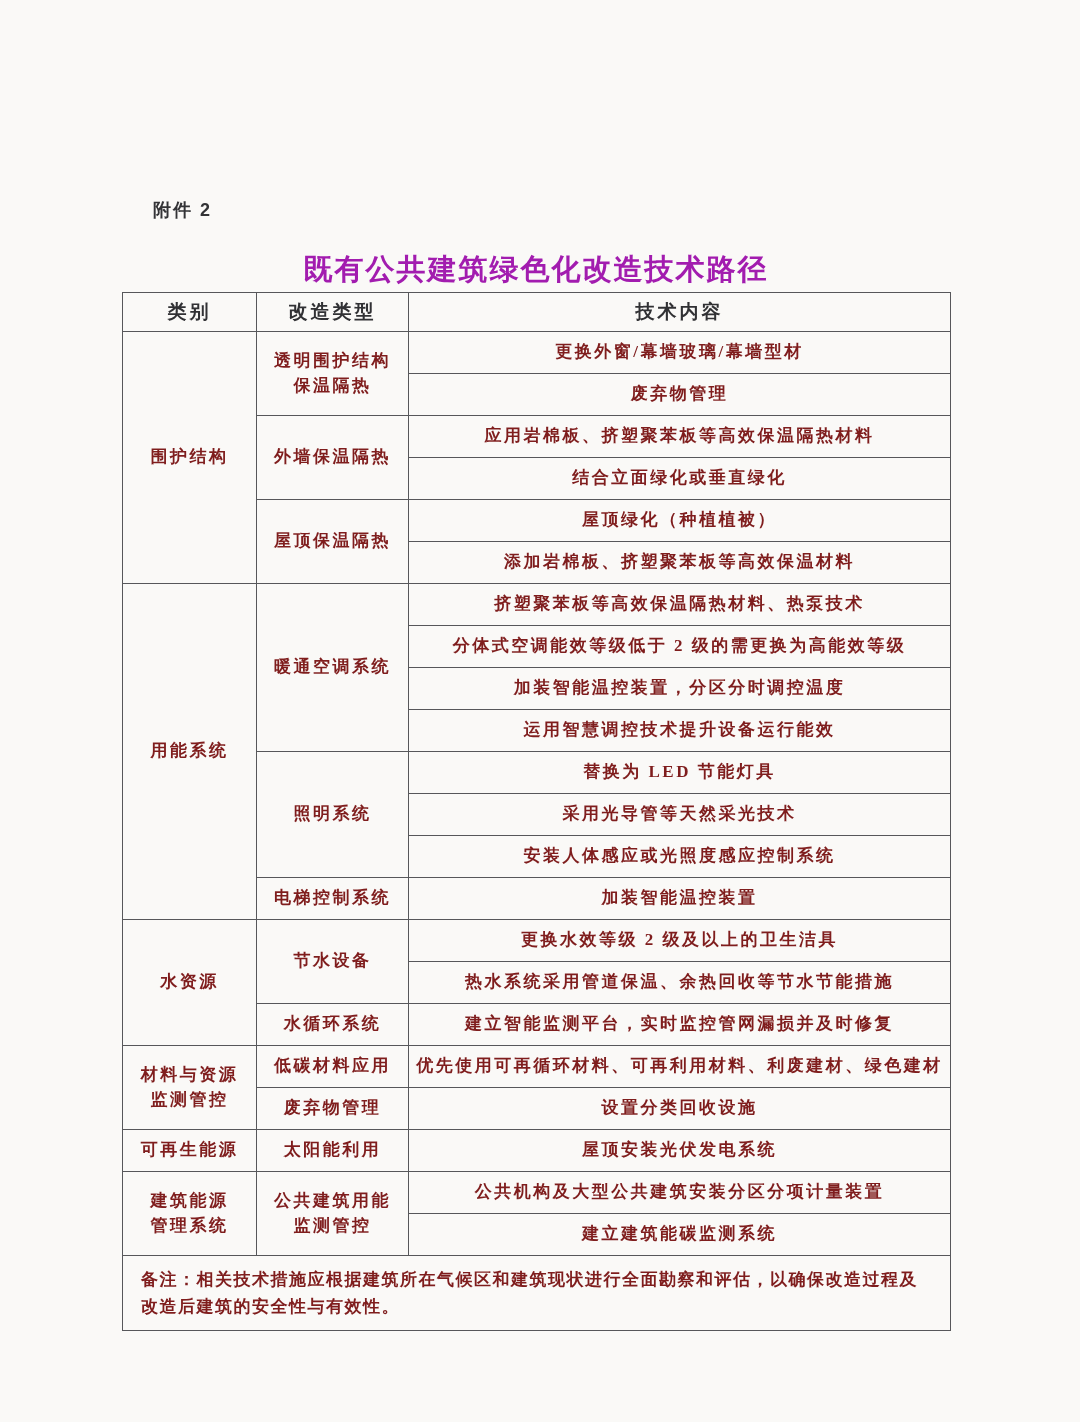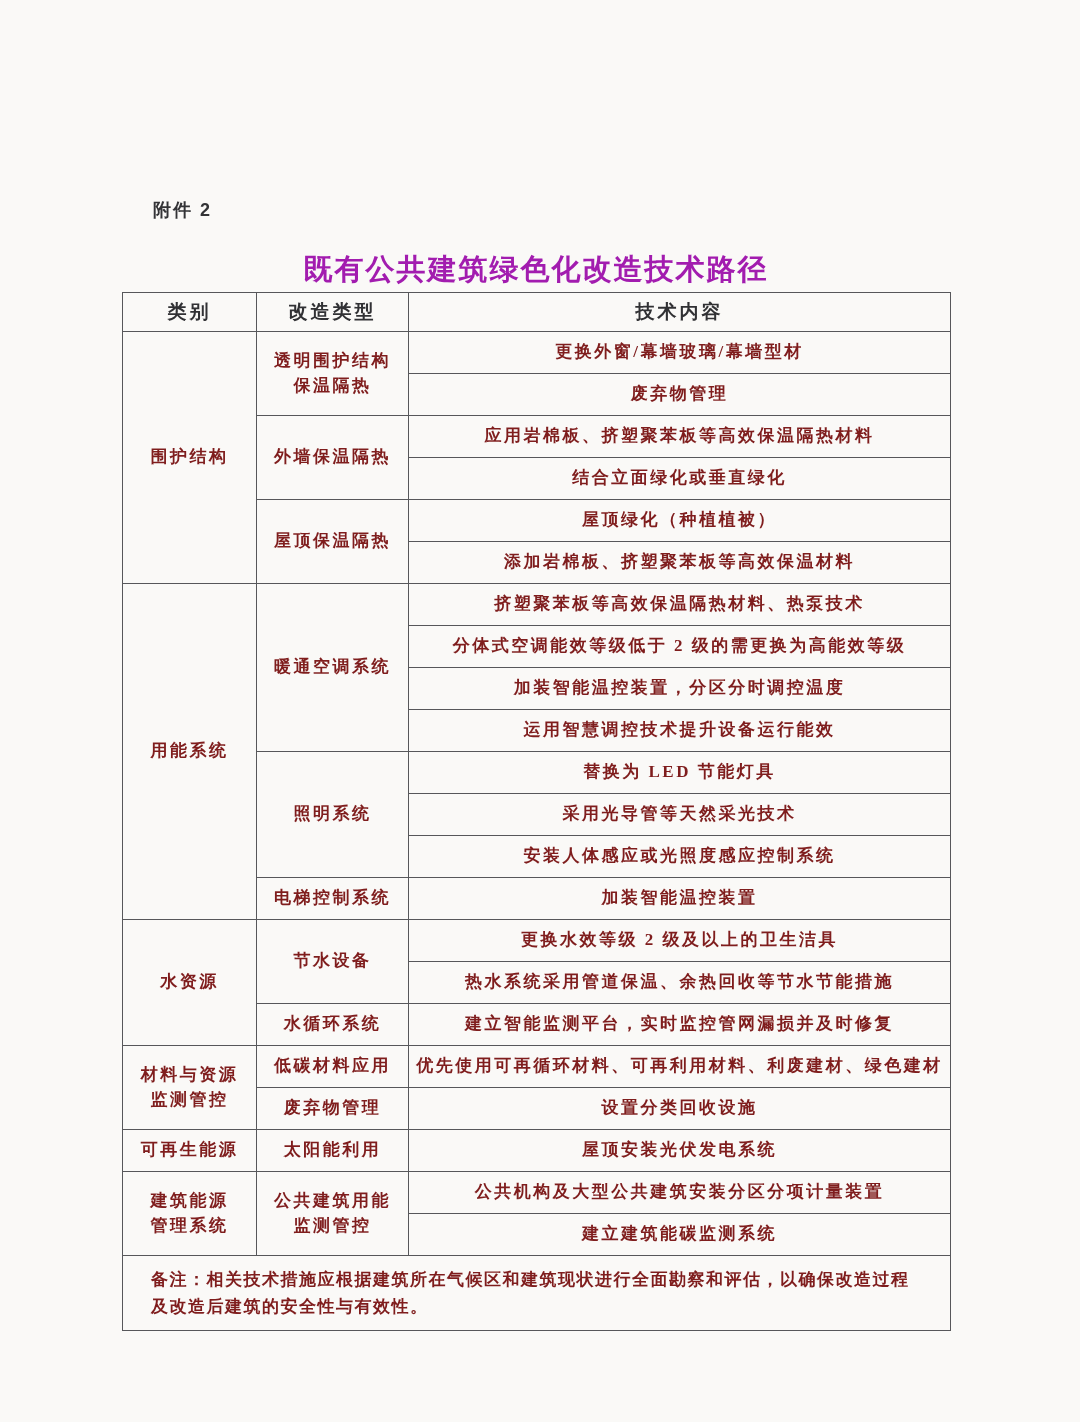--- a/index.html
+++ b/index.html
@@ -72,21 +72,21 @@
     height: 37px;
     font-size: 17px;
     letter-spacing: 2.5px;
     line-height: 1.45;
     color: #7f1d1d;
     font-weight: bold;
   }
   .doc-table td.note {
     height: 58px;
     text-align: left;
-    padding: 8px 28px;
+    padding: 8px 18px;
     font-size: 17px;
     letter-spacing: 1.5px;
     line-height: 1.6;
   }
 </style>
 </head>
 <body>
 
 <div class="page">
 

